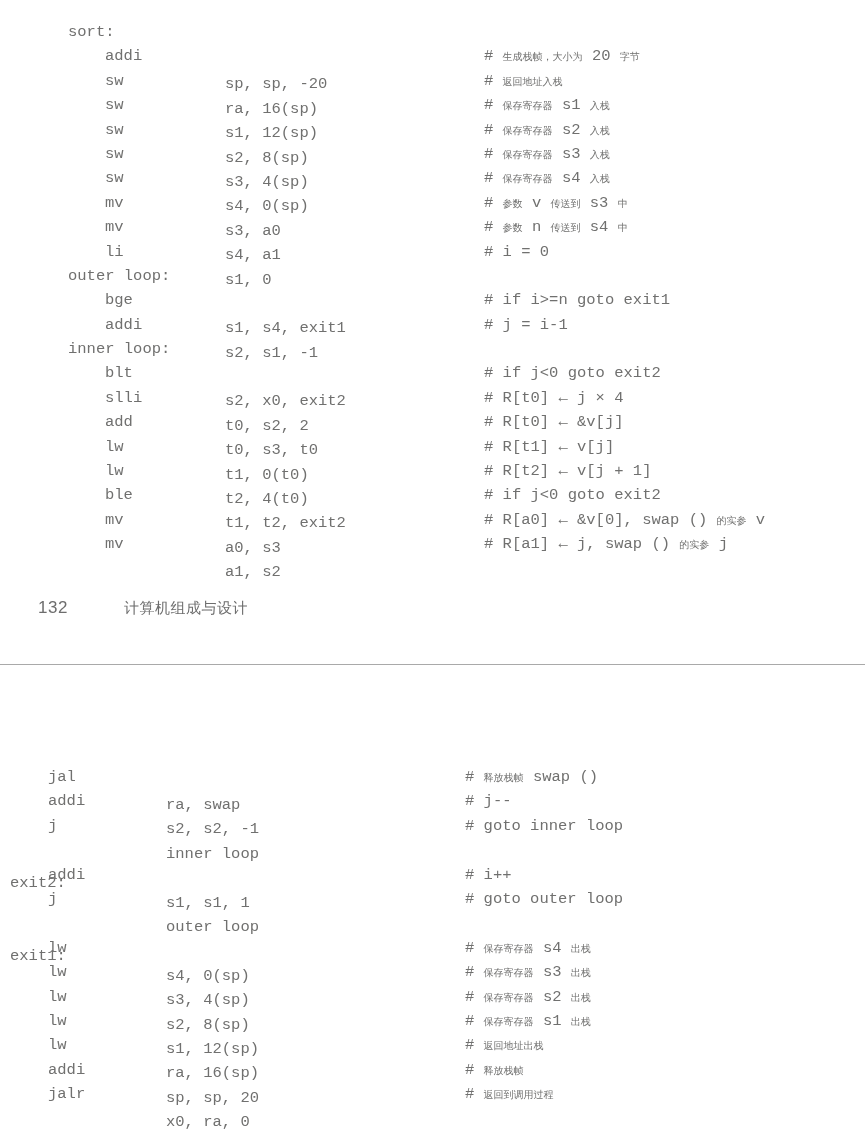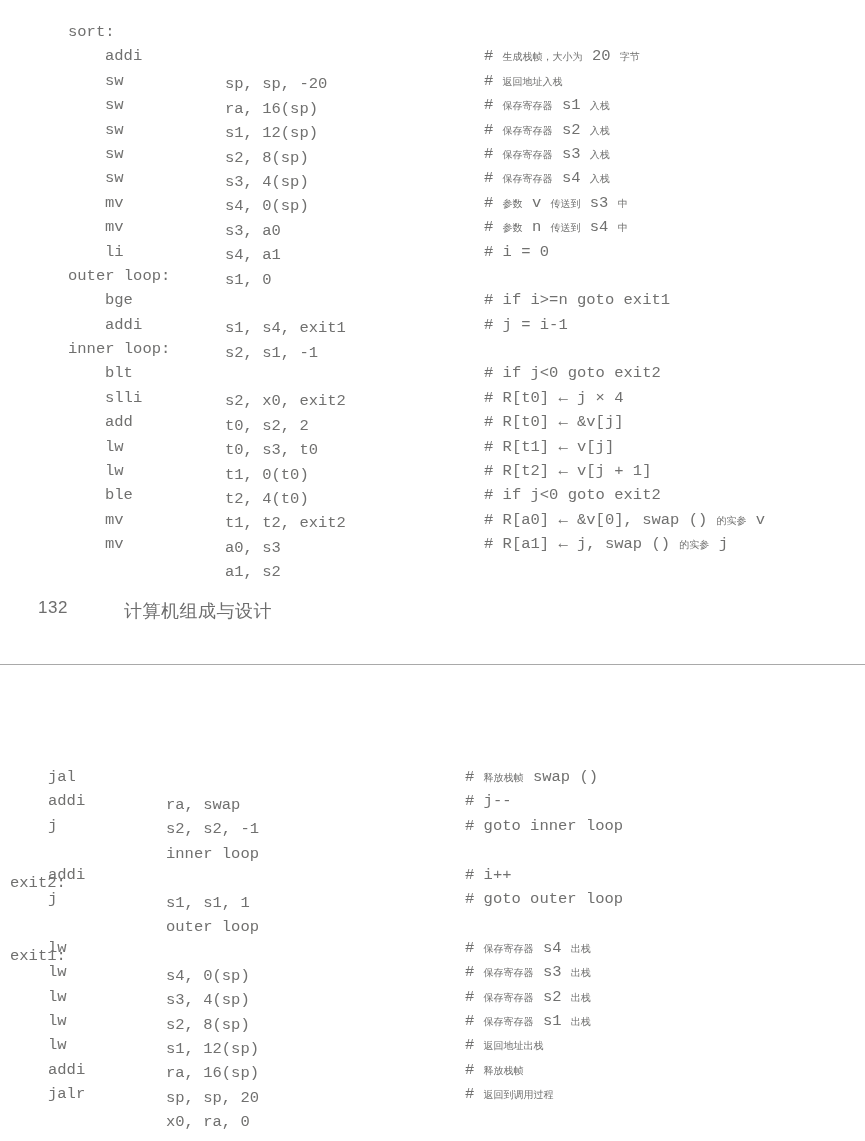--- a/index.html
+++ b/index.html
@@ -86,21 +86,21 @@
     left: 30px;
     top: 0;
     font-size: 17px;
     color: #6d6d6d;
     letter-spacing: 0.5px;
   }
   .footer-title {
     position: absolute;
     left: 116px;
     top: 1px;
-    font-size: 18px;
+    font-size: 15px;
     color: #6d6d6d;
     letter-spacing: 0.5px;
   }
 
   .page-rule {
     position: absolute;
     left: 0;
     top: 664px;
     width: 865px;
     height: 1px;

